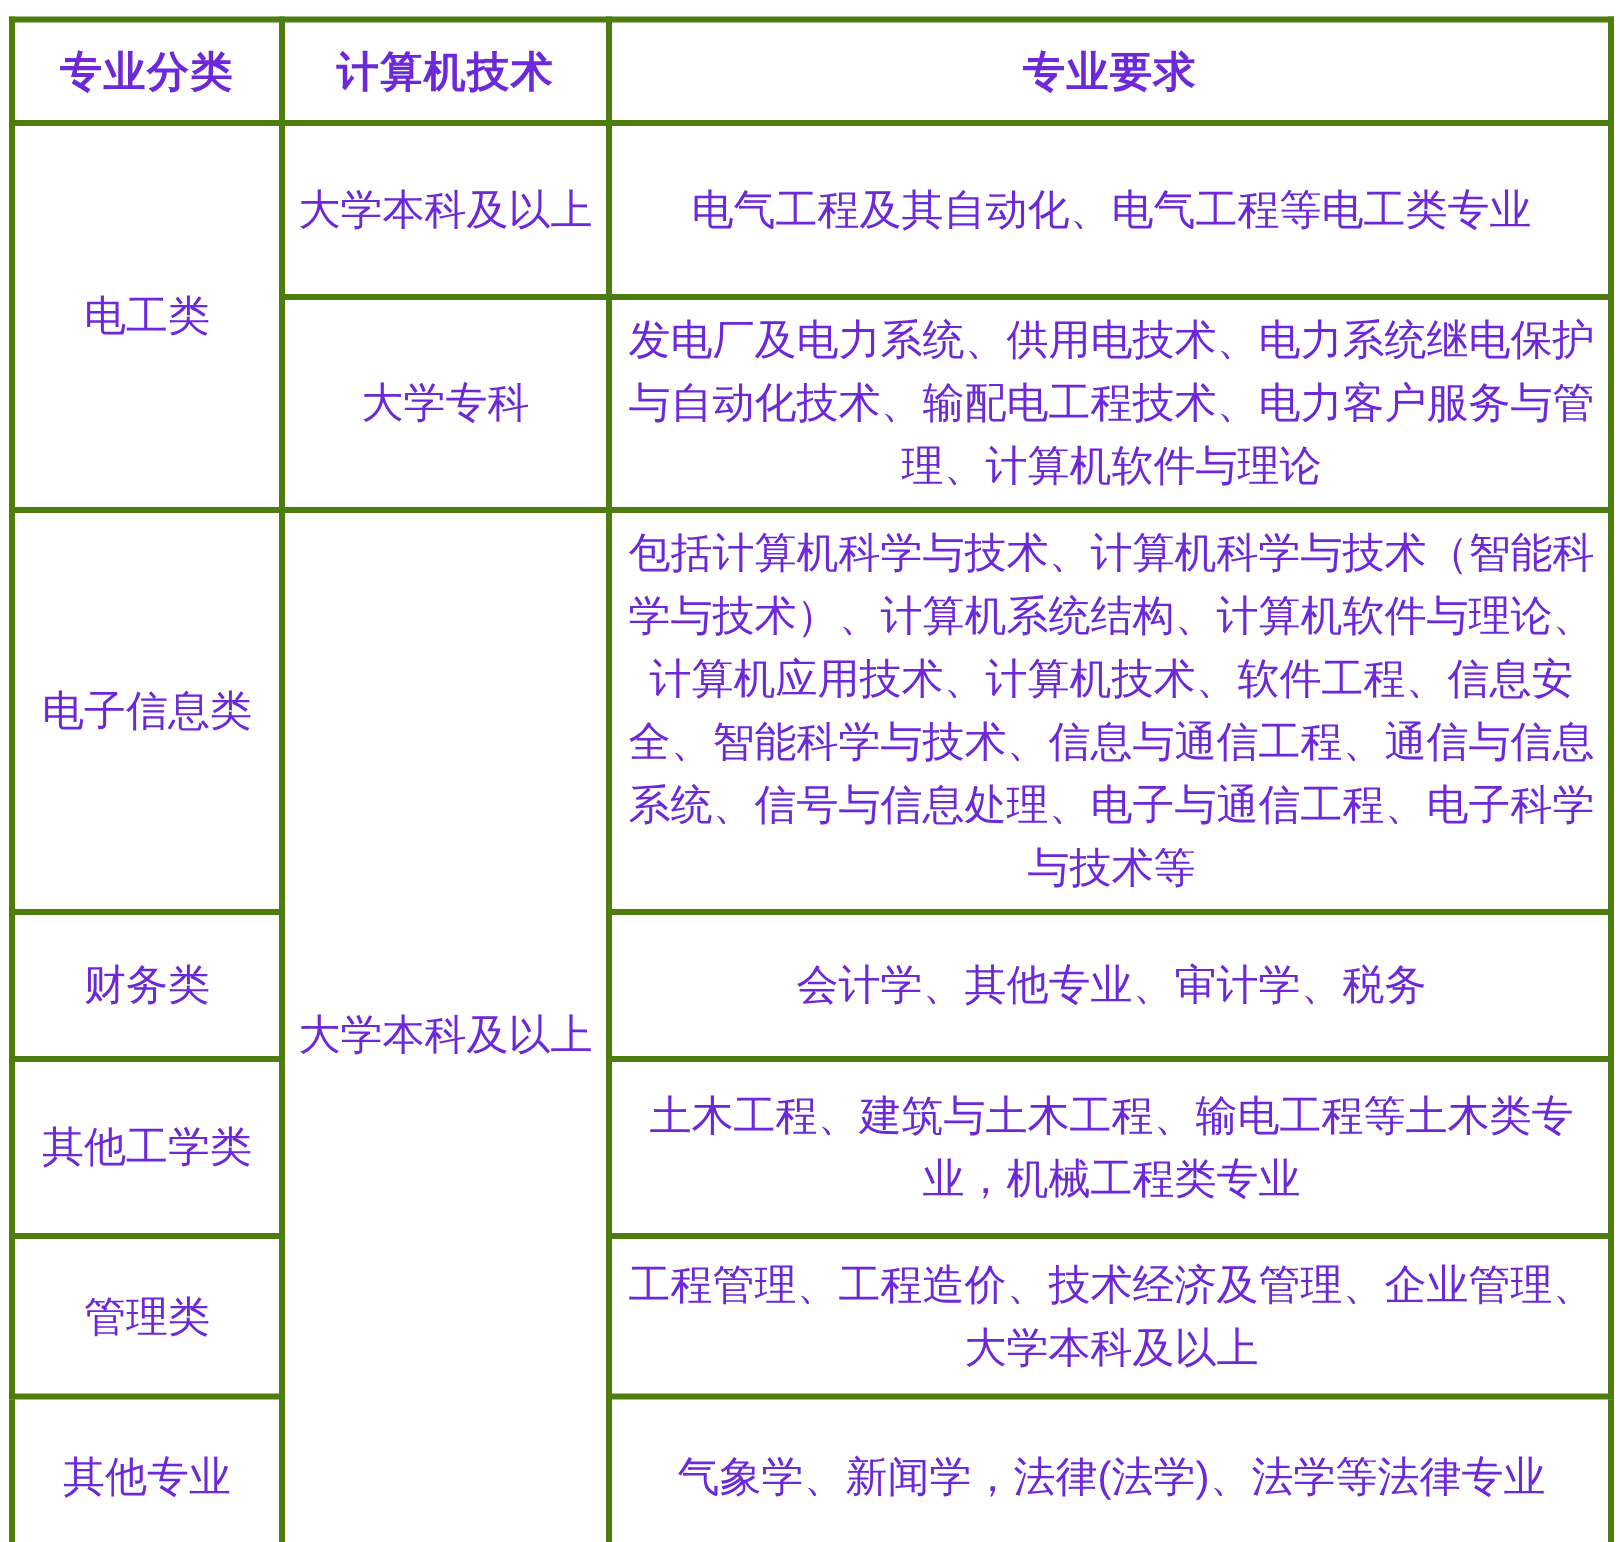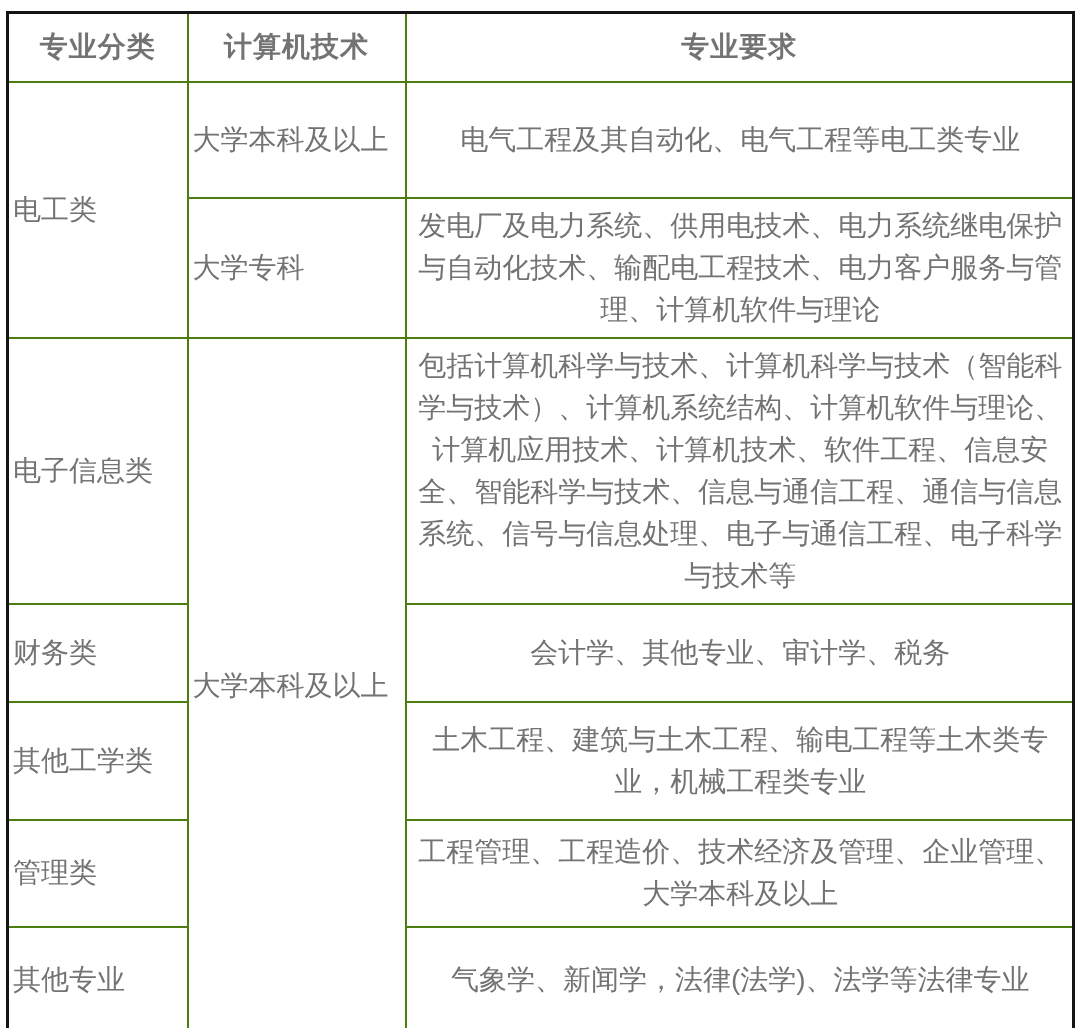--- a/index.html
+++ b/index.html
@@ -26,37 +26,38 @@
     border-collapse: collapse;
     table-layout: fixed;
     background: #ffffff;
   }
   table.req-table col.c1 { width: 180px; }
   table.req-table col.c2 { width: 218px; }
   table.req-table col.c3 { width: 668px; }
 
   table.req-table th,
   table.req-table td {
-    border: 2px solid #4d7c0f;
+    border: 4px solid #4d7c0f;
     vertical-align: middle;
     font-size: 28px;
     line-height: 42px;
-    color: #737373;
+    color: #6d28d9;
     background: #ffffff;
     box-sizing: border-box;
   }
   table.req-table {
     border: 3px solid #141414;
   }
   th.hdr {
     font-weight: 700;
     text-align: center;
     letter-spacing: 1px;
   }
   td.cat, td.edu {
+    text-align: center;
     font-weight: 500;
     padding: 0 4px;
   }
   td.majors {
     text-align: center;
     font-weight: 500;
     padding: 6px 8px 6px 10px;
     word-break: normal;
     overflow-wrap: break-word;
   }

